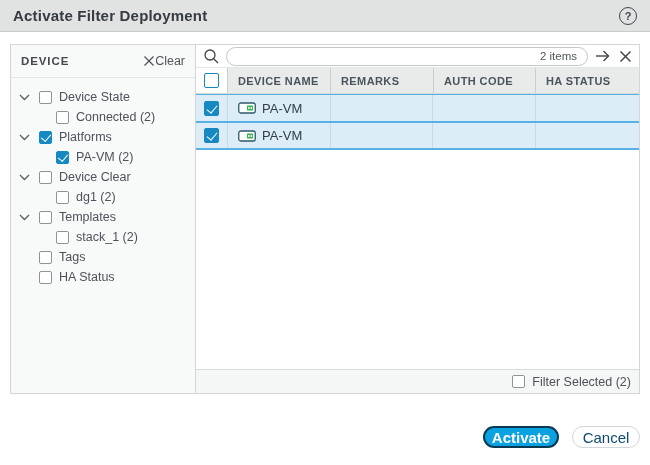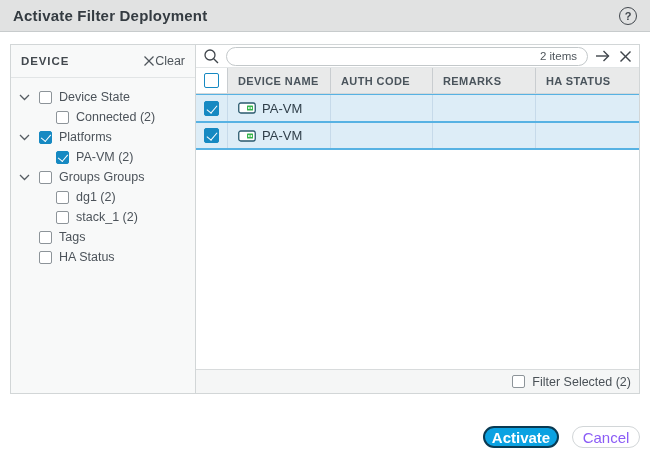--- a/index.html
+++ b/index.html
@@ -80,21 +80,21 @@
   .grid-spacer { flex:1; background:#fff; }
   .grid-footer { height:24px; background:#f5f6f6; border-top:1px solid #d8dbdc;
                  display:flex; align-items:center; justify-content:flex-end; gap:7px; padding-right:8px; }
   .footer-label { font-size:12.5px; color:#4a5157; }
 
   
   .action-row { position:absolute; right:10px; bottom:17px; display:flex; gap:13px; }
   .btn { height:22px; border-radius:14px; font-family:"Liberation Sans",sans-serif;
          font-size:15px; cursor:pointer; }
   .btn-activate { width:76px; background:#0ba2e2; border:2px solid #0a3a52; color:#fff; font-weight:600; }
-  .btn-cancel { width:68px; background:#fff; border:1px solid #d2d6d8; color:#8b5cf6; }
+  .btn-cancel { width:68px; background:#fff; border:1px solid #d2d6d8; color:#0c4a6e; }
 </style>
 </head>
 <body>
 
 <div class="dialog">
 
   <div class="titlebar">
     <span class="title">Activate Filter Deployment</span>
     <span class="help">?</span>
   </div>
@@ -151,30 +151,39 @@
     <span class="checkbox checked"></span>
     <span class="tree-label">PA-VM (2)</span>
   </div>
           <div class="tree-item level-0">
     <span class="chev">
       <svg width="11" height="7" viewBox="0 0 11 7" fill="none" stroke="#565c62" stroke-width="1.3">
         <polyline points="1,1 5.5,5.5 10,1"></polyline>
       </svg>
     </span>
     <span class="checkbox"></span>
-    <span class="tree-label">Groups Groups</span>
+    <span class="tree-label">Device Clear</span>
   </div>
           <div class="tree-item level-1">
     <span class="chev nochev">
       <svg width="11" height="7" viewBox="0 0 11 7" fill="none" stroke="#565c62" stroke-width="1.3">
         <polyline points="1,1 5.5,5.5 10,1"></polyline>
       </svg>
     </span>
     <span class="checkbox"></span>
     <span class="tree-label">dg1 (2)</span>
+  </div>
+          <div class="tree-item level-0">
+    <span class="chev">
+      <svg width="11" height="7" viewBox="0 0 11 7" fill="none" stroke="#565c62" stroke-width="1.3">
+        <polyline points="1,1 5.5,5.5 10,1"></polyline>
+      </svg>
+    </span>
+    <span class="checkbox"></span>
+    <span class="tree-label">Templates</span>
   </div>
           <div class="tree-item level-1">
     <span class="chev nochev">
       <svg width="11" height="7" viewBox="0 0 11 7" fill="none" stroke="#565c62" stroke-width="1.3">
         <polyline points="1,1 5.5,5.5 10,1"></polyline>
       </svg>
     </span>
     <span class="checkbox"></span>
     <span class="tree-label">stack_1 (2)</span>
   </div>
@@ -224,22 +233,22 @@
             <line x1="11.5" y1="1.5" x2="1.5" y2="11.5"></line>
           </svg>
         </span>
       </div>
 
       <div class="grid-header">
         <div class="hcell c0">
           <span class="checkbox big blue-border"></span>
         </div>
       <div class="hcell c1">DEVICE NAME</div>
+          <div class="hcell c3">REMARKS</div>
           <div class="hcell c2">AUTH CODE</div>
-          <div class="hcell c3">REMARKS</div>
           <div class="hcell c4">HA STATUS</div>
         </div>
 
       <div class="grid-rows">
           <div class="row">
     <div class="rcell c0">
       <span class="checkbox big checked"></span>
     </div>
     <div class="rcell c1">
       <span style="display:flex;align-items:center;">

